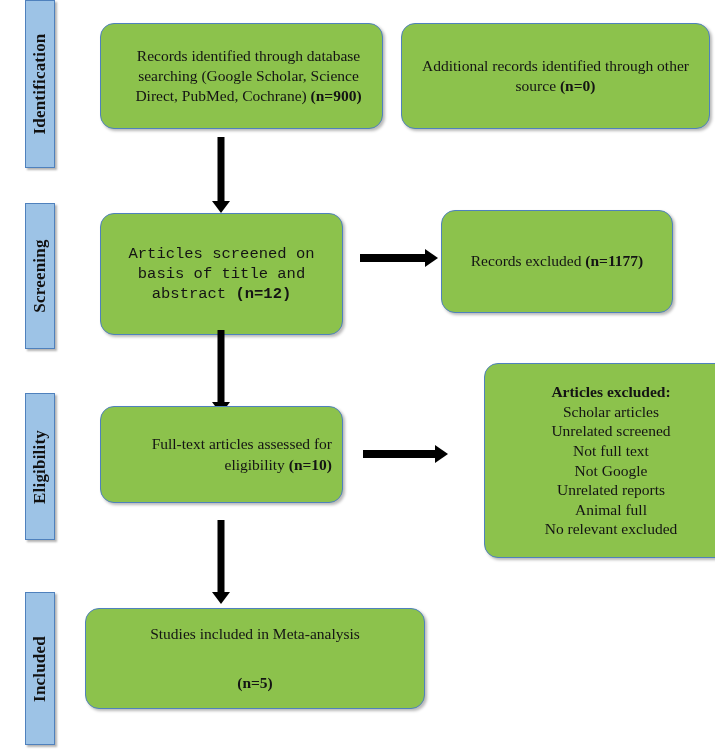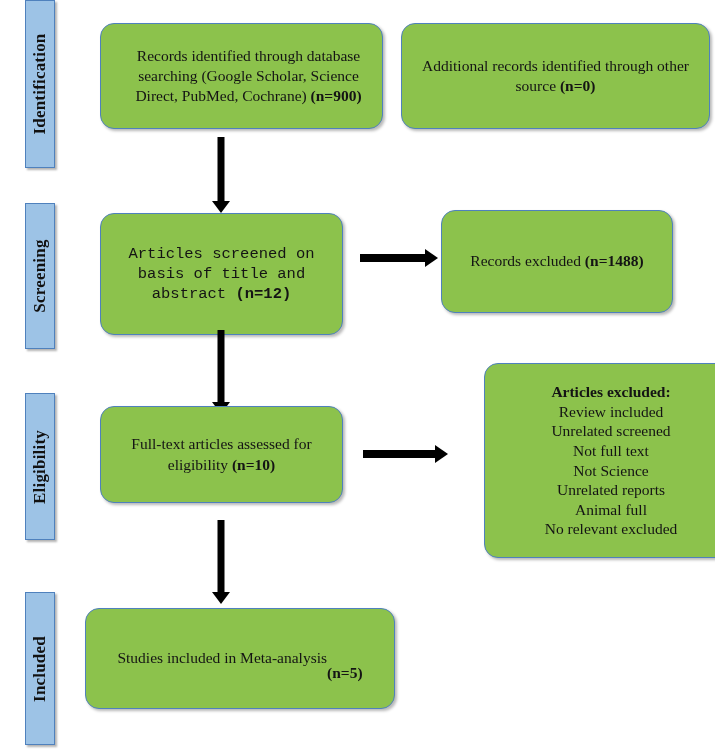--- a/index.html
+++ b/index.html
@@ -156,51 +156,51 @@
   <div class="box" style="left:100px; top:213px; width:243px; height:122px;font-family:Liberation Mono, monospace;">
     <span class="txt">Articles screened on basis of title and abstract <b>(n=12)</b></span>
   </div>
 
   <div class="arrow-h" style="left:360px; top:248px; width:78px; height:20px;">
     <div class="shaft" style="width:66px;"></div>
     <div class="head"></div>
   </div>
 
   <div class="box" style="left:441px; top:210px; width:232px; height:103px;">
-    <span class="txt">Records excluded <b>(n=1488)</b></span>
+    <span class="txt">Records excluded <b>(n=1177)</b></span>
   </div>
 
   <div class="arrow-v" style="left:210px; top:330px; width:22px; height:84px;">
     <div class="shaft" style="height:72px;"></div>
     <div class="head"></div>
   </div>
 
-  <div class="box" style="left:100px; top:406px; width:243px; height:97px;">
+  <div class="box" style="left:100px; top:406px; width:243px; height:97px;text-align:right;">
     <span class="txt">Full-text articles assessed for eligibility <b>(n=10)</b></span>
   </div>
 
   <div class="arrow-h" style="left:363px; top:444px; width:85px; height:20px;">
     <div class="shaft" style="width:72px;"></div>
     <div class="head"></div>
   </div>
 
   <div class="box box-exclusions" style="left:484px; top:363px; width:254px; height:195px;">
     <div class="head">Articles excluded:</div>
-    <div>Review included</div>
+    <div>Scholar articles</div>
     <div>Unrelated screened</div>
     <div>Not full text</div>
-    <div>Not Science</div>
+    <div>Not Google</div>
     <div>Unrelated reports</div>
     <div>Animal full</div>
     <div>No relevant excluded</div>
   </div>
 
   <div class="arrow-v" style="left:210px; top:520px; width:22px; height:84px;">
     <div class="shaft" style="height:72px;"></div>
     <div class="head"></div>
   </div>
 
-  <div class="box box-included" style="left:85px; top:608px; width:310px; height:101px; flex-direction:row;">
+  <div class="box box-included" style="left:85px; top:608px; width:340px; height:101px; flex-direction:column;">
     <div class="line1">Studies included in Meta-analysis</div>
     <div class="line2">(n=5)</div>
   </div>
 
 </div>
 
 </body></html>

